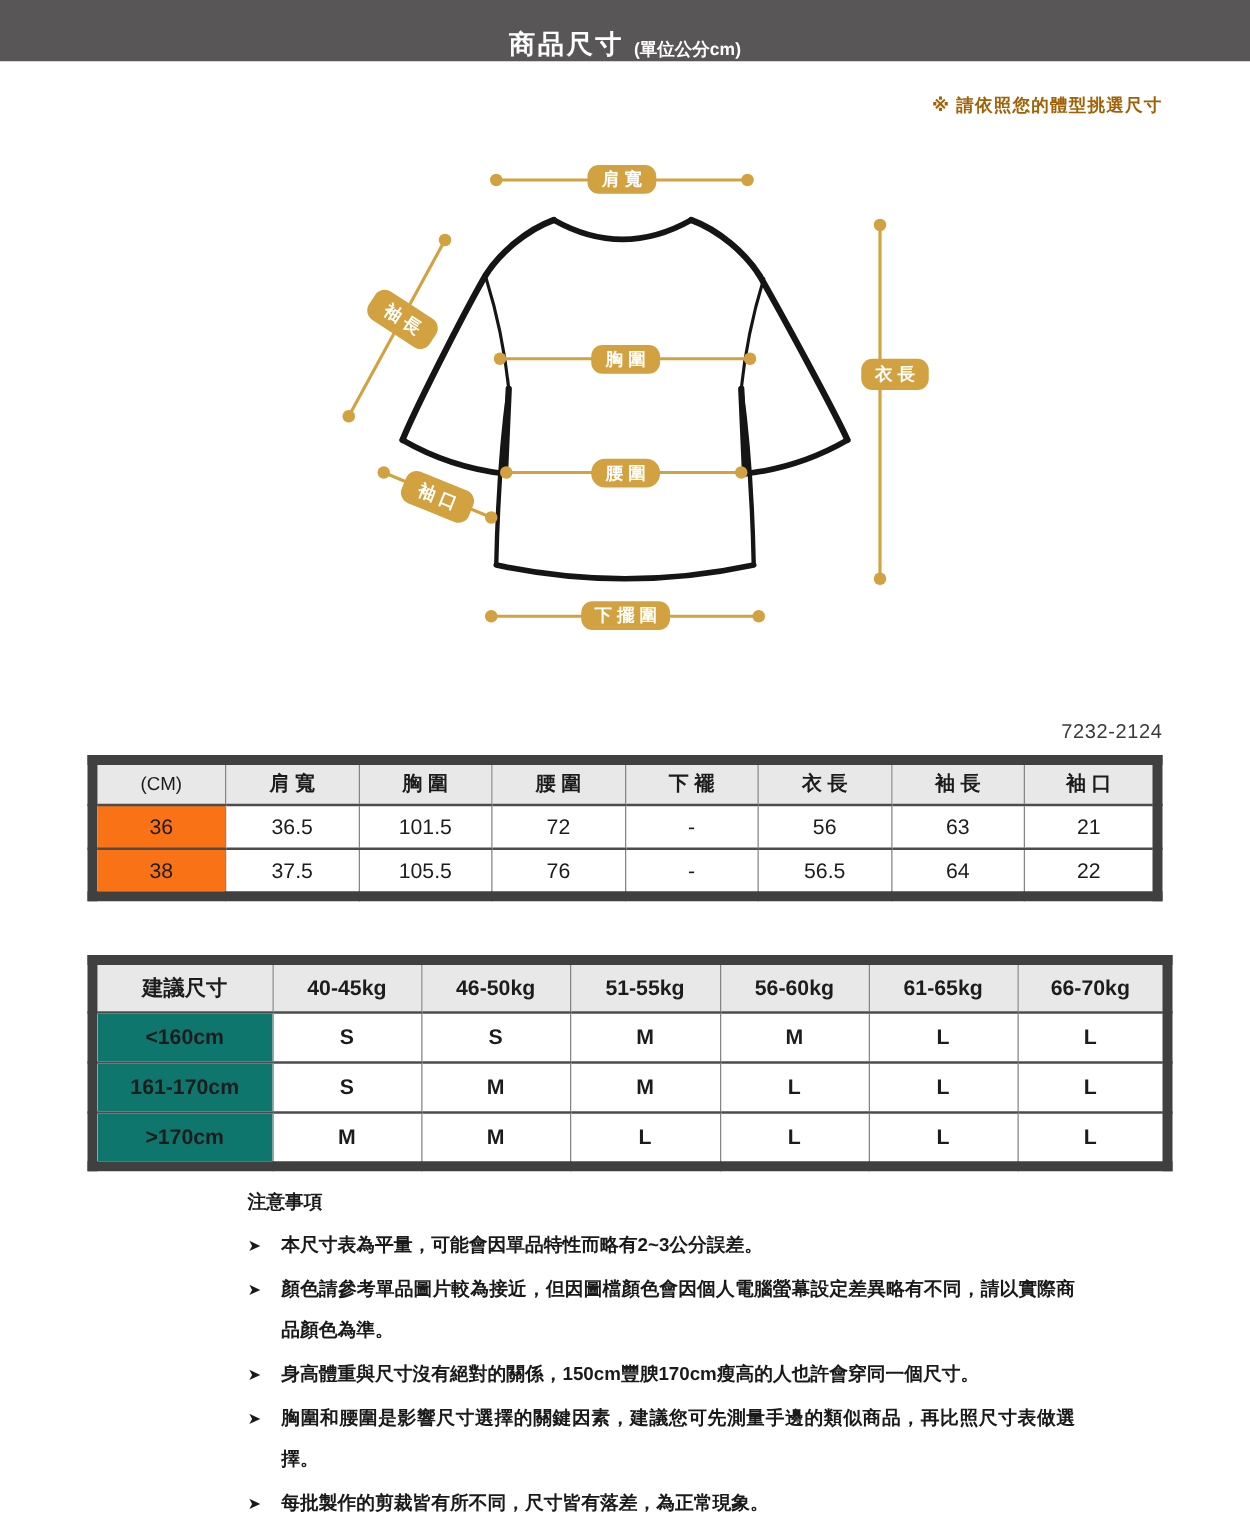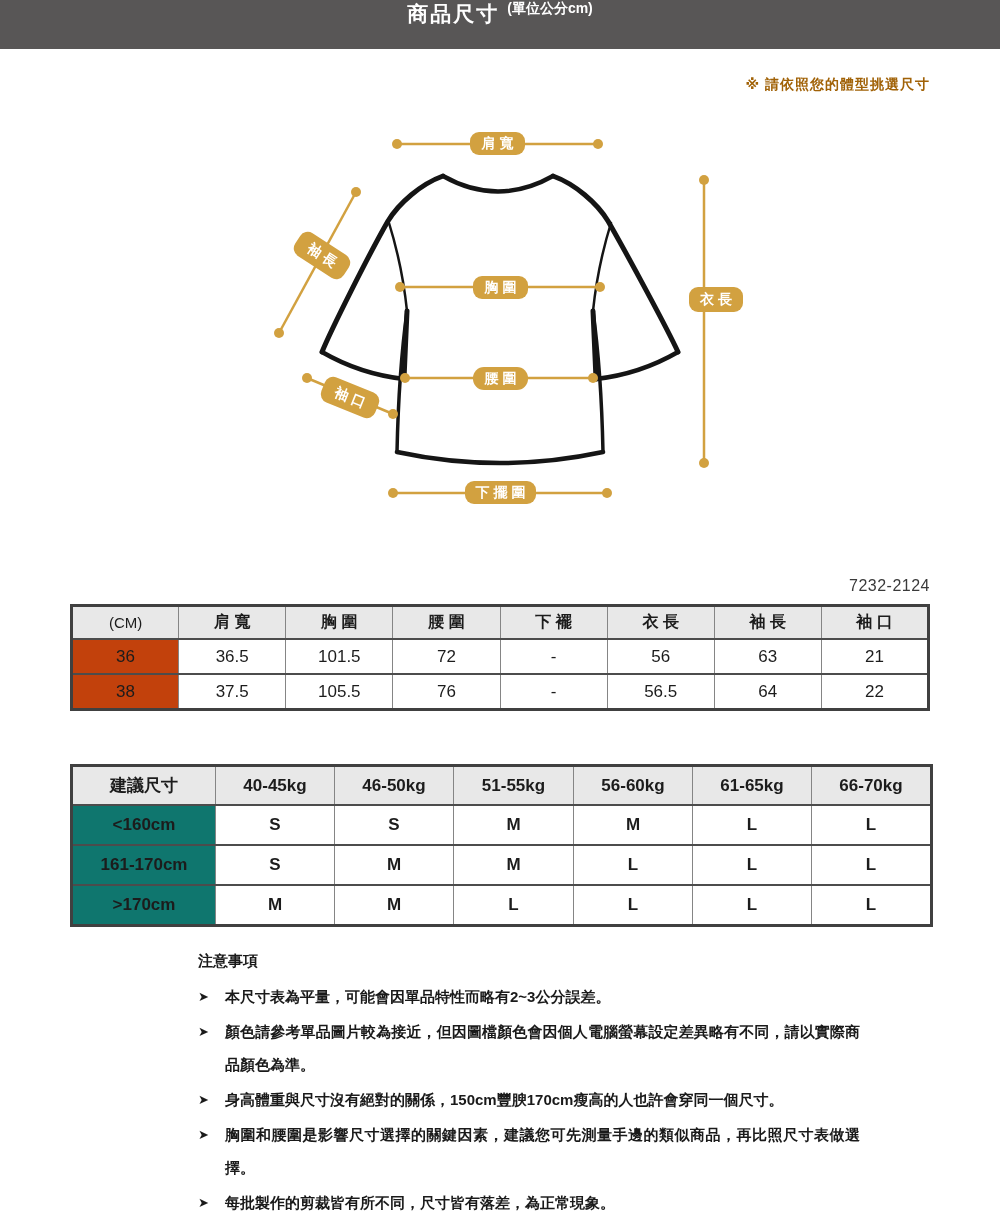--- a/index.html
+++ b/index.html
@@ -4,21 +4,21 @@
 <style>
   html,body{margin:0;padding:0;}
   body{
     width:1000px;height:1215px;position:relative;background:#ffffff;
     font-family:"Liberation Sans","DejaVu Sans",sans-serif;color:#222;
     overflow:hidden;
   }
   
   .top-bar{
     position:absolute;left:0;top:0;width:1000px;height:49px;
-    background:#585656;display:flex;align-items:flex-start;justify-content:center;
+    background:#585656;display:flex;align-items:flex-end;justify-content:center;
     gap:8px;color:#fff;
   }
   .top-bar .t1{font-size:21px;font-weight:bold;letter-spacing:2px;}
   .top-bar .t2{font-size:14px;font-weight:600;}
   
   .tip{
     position:absolute;top:76px;right:70px;font-size:14px;font-weight:600;color:#a16207;
     letter-spacing:1px;
   }
   
@@ -28,30 +28,30 @@
     color:#fff;font-size:14px;font-weight:bold;letter-spacing:4px;
     border-radius:9px;z-index:5;padding-left:4px;box-sizing:border-box;
   }
   
   .prod-code{
     position:absolute;top:577px;right:70px;font-size:16px;color:#3a3a3a;letter-spacing:0.5px;
   }
   
   table{border-collapse:collapse;table-layout:fixed;position:absolute;left:70px;background:#fff;}
   table,td,th{border:1px solid #858585;}
-  table{border:3px solid #404040;}
+  table{border:8px solid #404040;}
   td,th{
     text-align:center;vertical-align:middle;padding:0;
     border-top-width:2px;border-bottom-width:2px;border-top-color:#4c4c4c;border-bottom-color:#4c4c4c;
     font-size:17px;color:#1c1c1c;overflow:hidden;white-space:nowrap;
   }
   .size-table{top:604px;width:860px;}
   .size-table th{height:31px;background:#e8e8e8;font-size:16px;font-weight:bold;}
   .size-table td{height:33px;}
-  .size-table td.rowlabel{background:#c2410c;}
+  .size-table td.rowlabel{background:#f97316;}
   .suggest-table{top:764px;width:860px;border-radius:20px;}
   .suggest-table th{height:37px;background:#e8e8e8;font-size:17px;font-weight:bold;}
   .suggest-table td{height:38px;font-weight:600;}
   .suggest-table td.rowlabel{background:#0f766e;font-weight:bold;}
   
   .notes{position:absolute;left:198px;top:952px;width:662px;color:#1a1a1a;}
   .notes-title{font-size:15px;font-weight:bold;margin-bottom:9px;}
   .note-item{
     position:relative;padding-left:27px;font-size:15px;font-weight:600;
     line-height:33px;margin-bottom:2px;text-align:justify;

